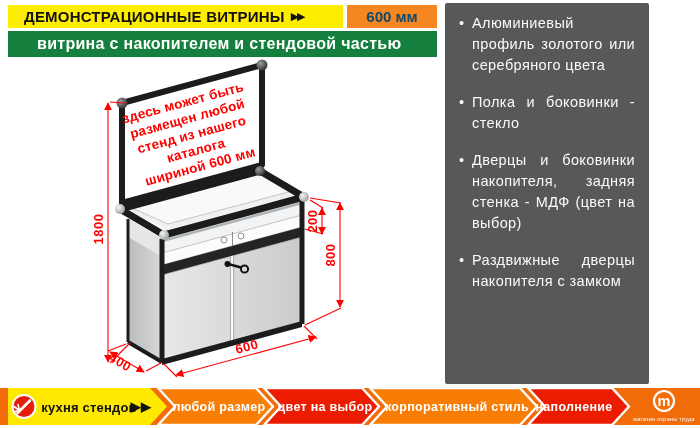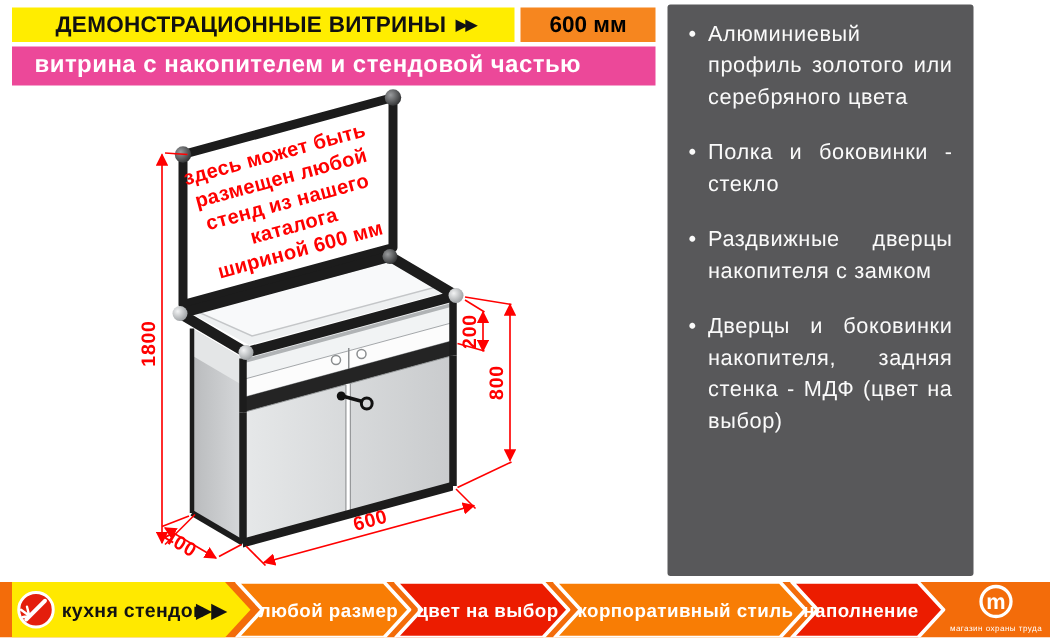--- a/index.html
+++ b/index.html
@@ -4,32 +4,32 @@
 <style>
   * { margin:0; padding:0; box-sizing:border-box; }
   html,body { background:#ffffff; }
   .page {
     position:relative; width:700px; height:428px; background:#ffffff;
     font-family:"Liberation Sans", sans-serif; overflow:hidden;
   }
   
   .title-bar {
     position:absolute; left:8px; top:5px; width:335px; height:23px;
-    background:#ffed00; display:flex; align-items:center; padding-left:29px;
+    background:#ffed00; display:flex; align-items:center; padding-left:16px;
   }
   .title-bar .title-text { font-size:15px; font-weight:bold; color:#111; letter-spacing:.2px; white-space:nowrap; }
   .title-bar .title-arrows { font-size:11px; color:#111; margin-left:6px; letter-spacing:-2px; }
   .size-badge {
     position:absolute; left:347px; top:5px; width:90px; height:23px;
     background:#f6861f; display:flex; align-items:center; justify-content:center;
-    font-size:15px; font-weight:bold; color:#000000;
+    font-size:15px; font-weight:bold; color:#0c4a6e;
   }
   .subtitle-bar {
     position:absolute; left:8px; top:31px; width:429px; height:26px;
-    background:#ec4899; display:flex; align-items:center; padding-left:15px;
+    background:#15803d; display:flex; align-items:center; padding-left:29px;
   }
   .subtitle-bar span { color:#fff; font-size:16px; font-weight:bold; letter-spacing:.3px; white-space:nowrap; }
   
   .spec-panel {
     position:absolute; left:445px; top:3px; width:204px; height:381px;
     background:#58585a; border-radius:2px; padding:10px 14px 8px 14px; color:#fafafa;
   }
   .spec-panel ul { list-style:none; }
   .spec-panel li {
     position:relative; padding-left:13px; margin-bottom:16px;
@@ -58,22 +58,22 @@
   </div>
   <div class="size-badge">600 мм</div>
   <div class="subtitle-bar">
     <span>витрина с накопителем и стендовой частью</span>
   </div>
 
   <aside class="spec-panel">
     <ul>
       <li>Алюминиевый профиль золотого или серебряного цвета</li>
       <li>Полка и боковинки - стекло</li>
+      <li>Дверцы и боковинки накопителя, задняя стенка - МДФ (цвет на выбор)</li>
       <li>Раздвижные дверцы накопителя с замком</li>
-      <li>Дверцы и боковинки накопителя, задняя стенка - МДФ (цвет на выбор)</li>
     </ul>
   </aside>
 
   <div class="drawing-area">
     <svg width="429" height="328" viewBox="0 0 429 328">
       <defs>
         <marker id="arr" viewBox="0 0 10 10" refX="9" refY="5" markerWidth="7.5" markerHeight="7.5" orient="auto-start-reverse">
           <path d="M0,0 L10,5 L0,10 Z" fill="#ff0000"></path>
         </marker>
         <linearGradient id="doorGrad" x1="0" y1="0" x2="1" y2="0">

